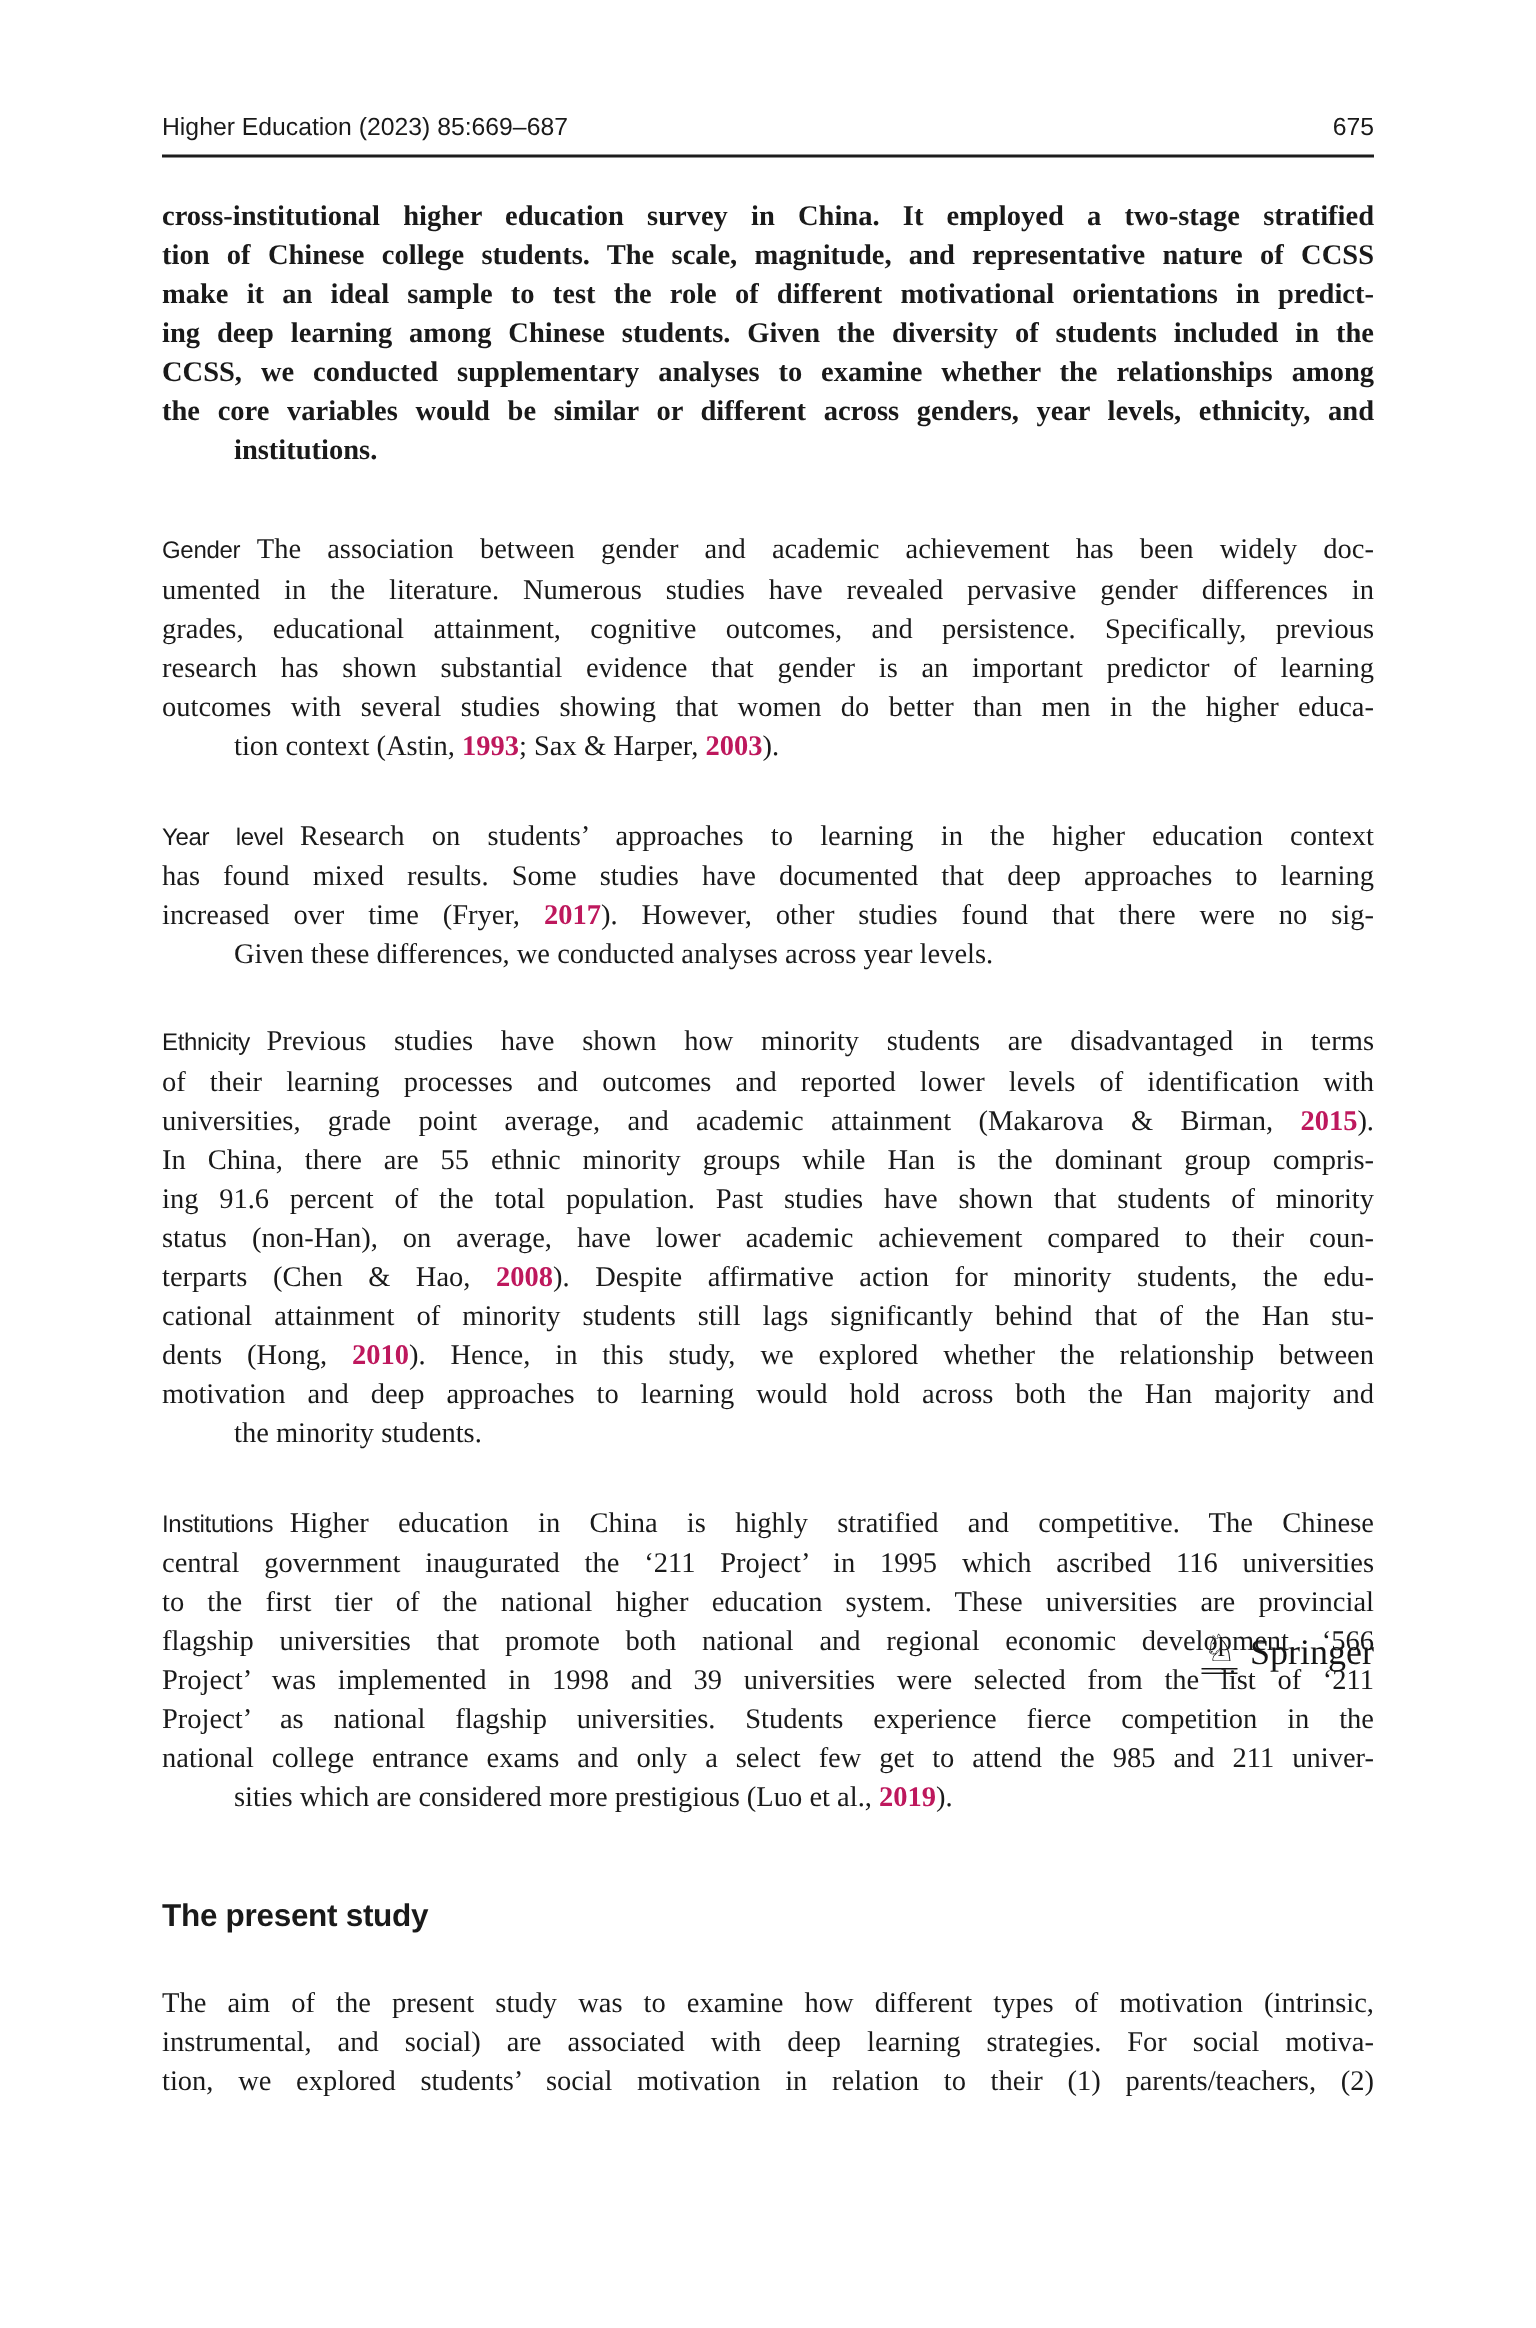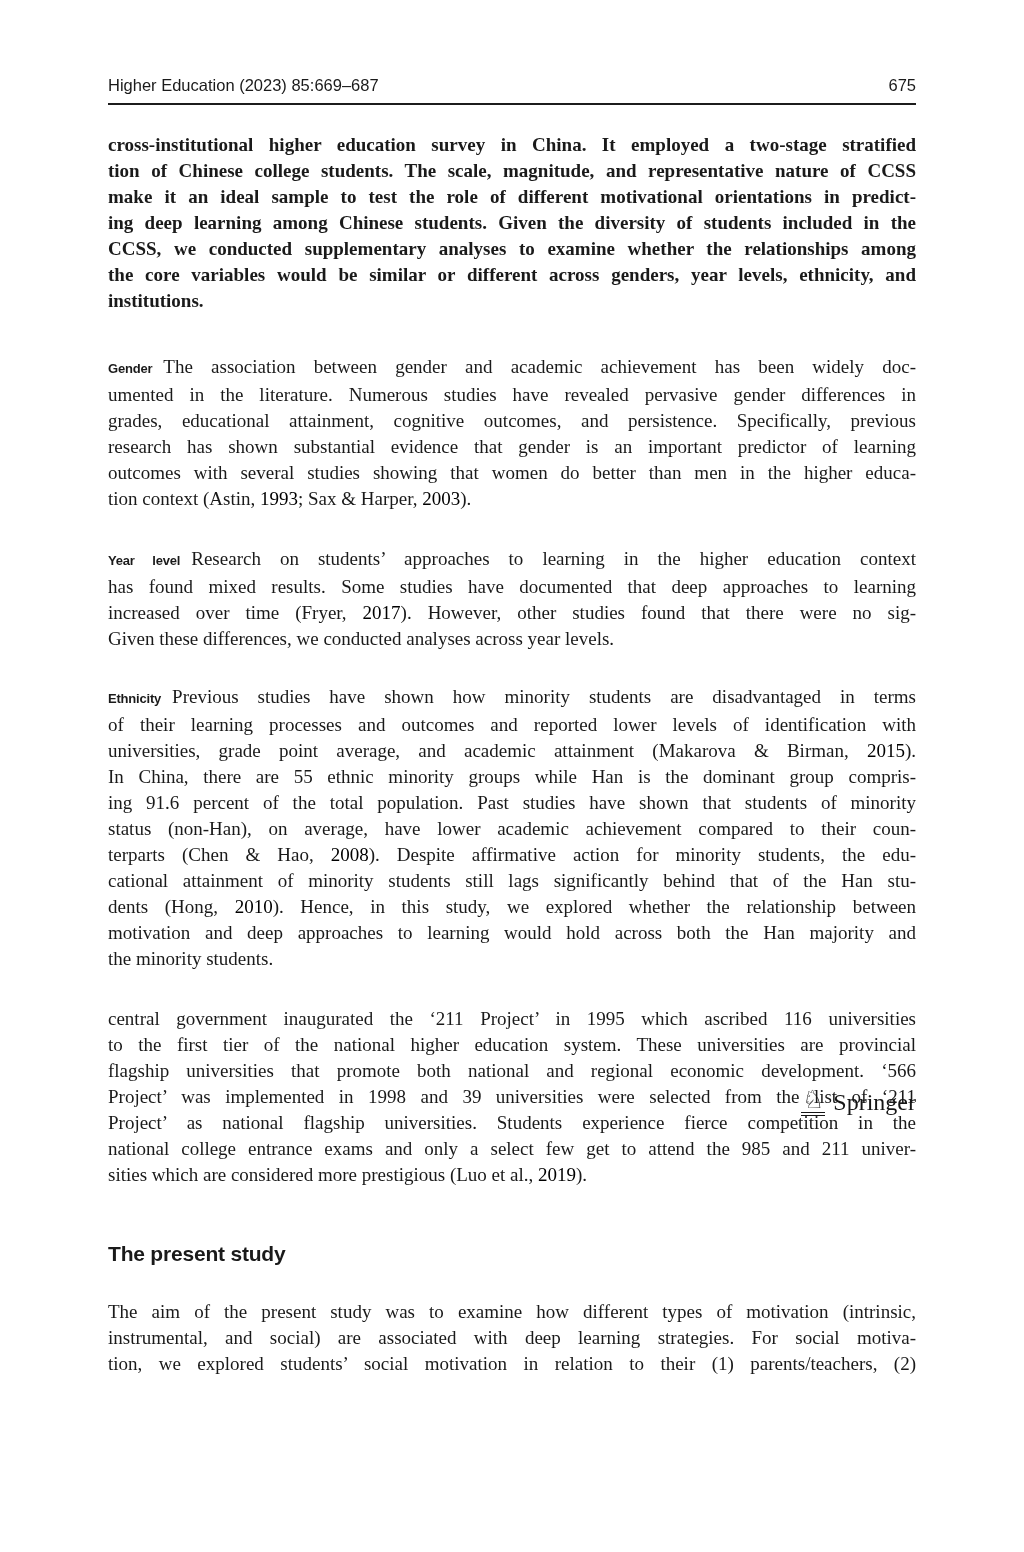--- a/index.html
+++ b/index.html
@@ -44,32 +44,34 @@
   .para.m-std2 { margin-top: 34px; }
   .para.m-std3 { margin-top: 32px; }
   .para.m-after-heading { margin-top: 32px; }
   .line {
     text-align: justify;
     text-align-last: justify;
     white-space: normal;
   }
   .line.last {
     text-align-last: left;
+    margin-left: 48px;
   }
   .runin {
     font-family: "Liberation Sans", sans-serif;
-    font-weight: bold;
-    font-size: 13px;
+    font-weight: normal;
+    font-size: 16px;
     margin-right: 11px;
     letter-spacing: -0.2px;
   }
   .link {
-    color: #000000;
+    color: #be185d;
     text-decoration: none;
     cursor: pointer;
+    font-weight: bold;
   }
   .section-heading {
     font-family: "Liberation Sans", sans-serif;
     font-weight: bold;
     font-size: 21px;
     letter-spacing: -0.2px;
     margin-top: 53px;
     line-height: 26px;
   }
   .footer {
@@ -133,20 +135,21 @@
         <div class="line"><span>In China, there are 55 ethnic minority groups while Han is the dominant group compris-</span></div>
         <div class="line"><span>ing 91.6 percent of the total population. Past studies have shown that students of minority</span></div>
         <div class="line"><span>status (non-Han), on average, have lower academic achievement compared to their coun-</span></div>
         <div class="line"><span>terparts (Chen &amp; Hao, </span><span class="link">2008</span><span>). Despite affirmative action for minority students, the edu-</span></div>
         <div class="line"><span>cational attainment of minority students still lags significantly behind that of the Han stu-</span></div>
         <div class="line"><span>dents (Hong, </span><span class="link">2010</span><span>). Hence, in this study, we explored whether the relationship between</span></div>
         <div class="line"><span>motivation and deep approaches to learning would hold across both the Han majority and</span></div>
         <div class="line last"><span>the minority students.</span></div>
       </div>
       <div class="para m-std2">
+        <div class="line"><span class="runin">Institutions</span><span>Higher education in China is highly stratified and competitive. The Chinese</span></div>
         <div class="line"><span>central government inaugurated the ‘211 Project’ in 1995 which ascribed 116 universities</span></div>
         <div class="line"><span>to the first tier of the national higher education system. These universities are provincial</span></div>
         <div class="line"><span>flagship universities that promote both national and regional economic development. ‘566</span></div>
         <div class="line"><span>Project’ was implemented in 1998 and 39 universities were selected from the list of ‘211</span></div>
         <div class="line"><span>Project’ as national flagship universities. Students experience fierce competition in the</span></div>
         <div class="line"><span>national college entrance exams and only a select few get to attend the 985 and 211 univer-</span></div>
         <div class="line last"><span>sities which are considered more prestigious (Luo et al., </span><span class="link">2019</span><span>).</span></div>
       </div>
       <div class="section-heading">The present study</div>
       <div class="para m-after-heading">

